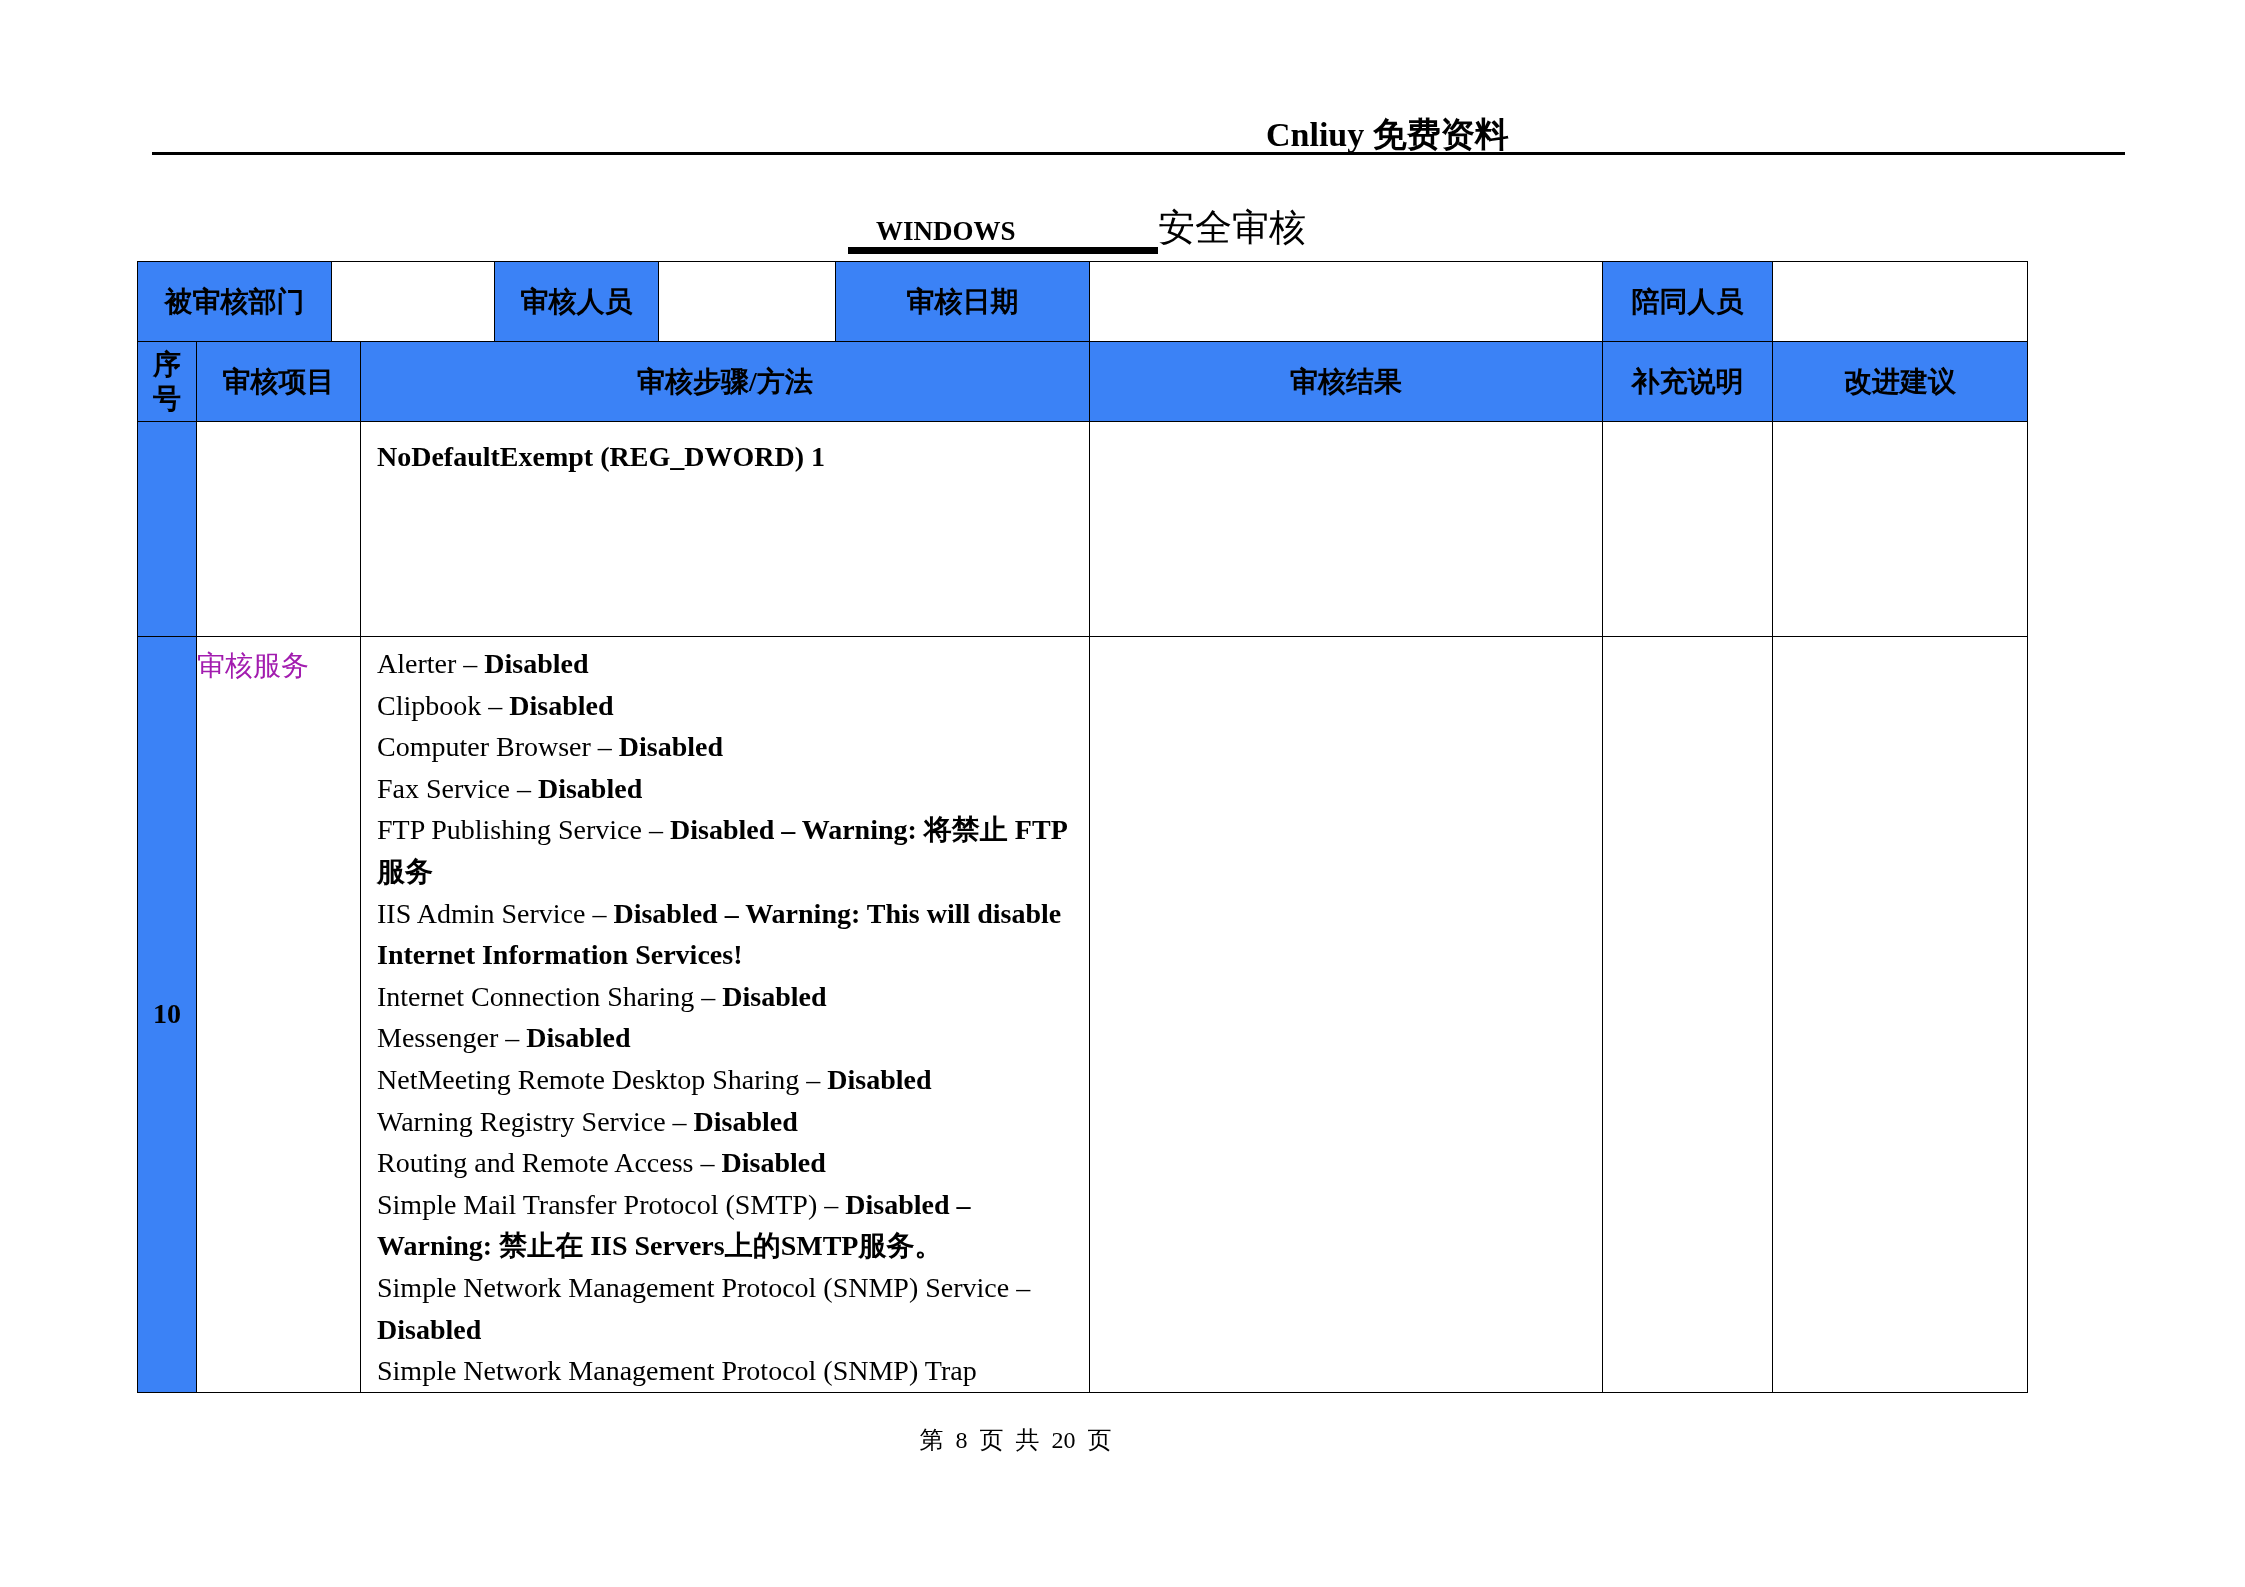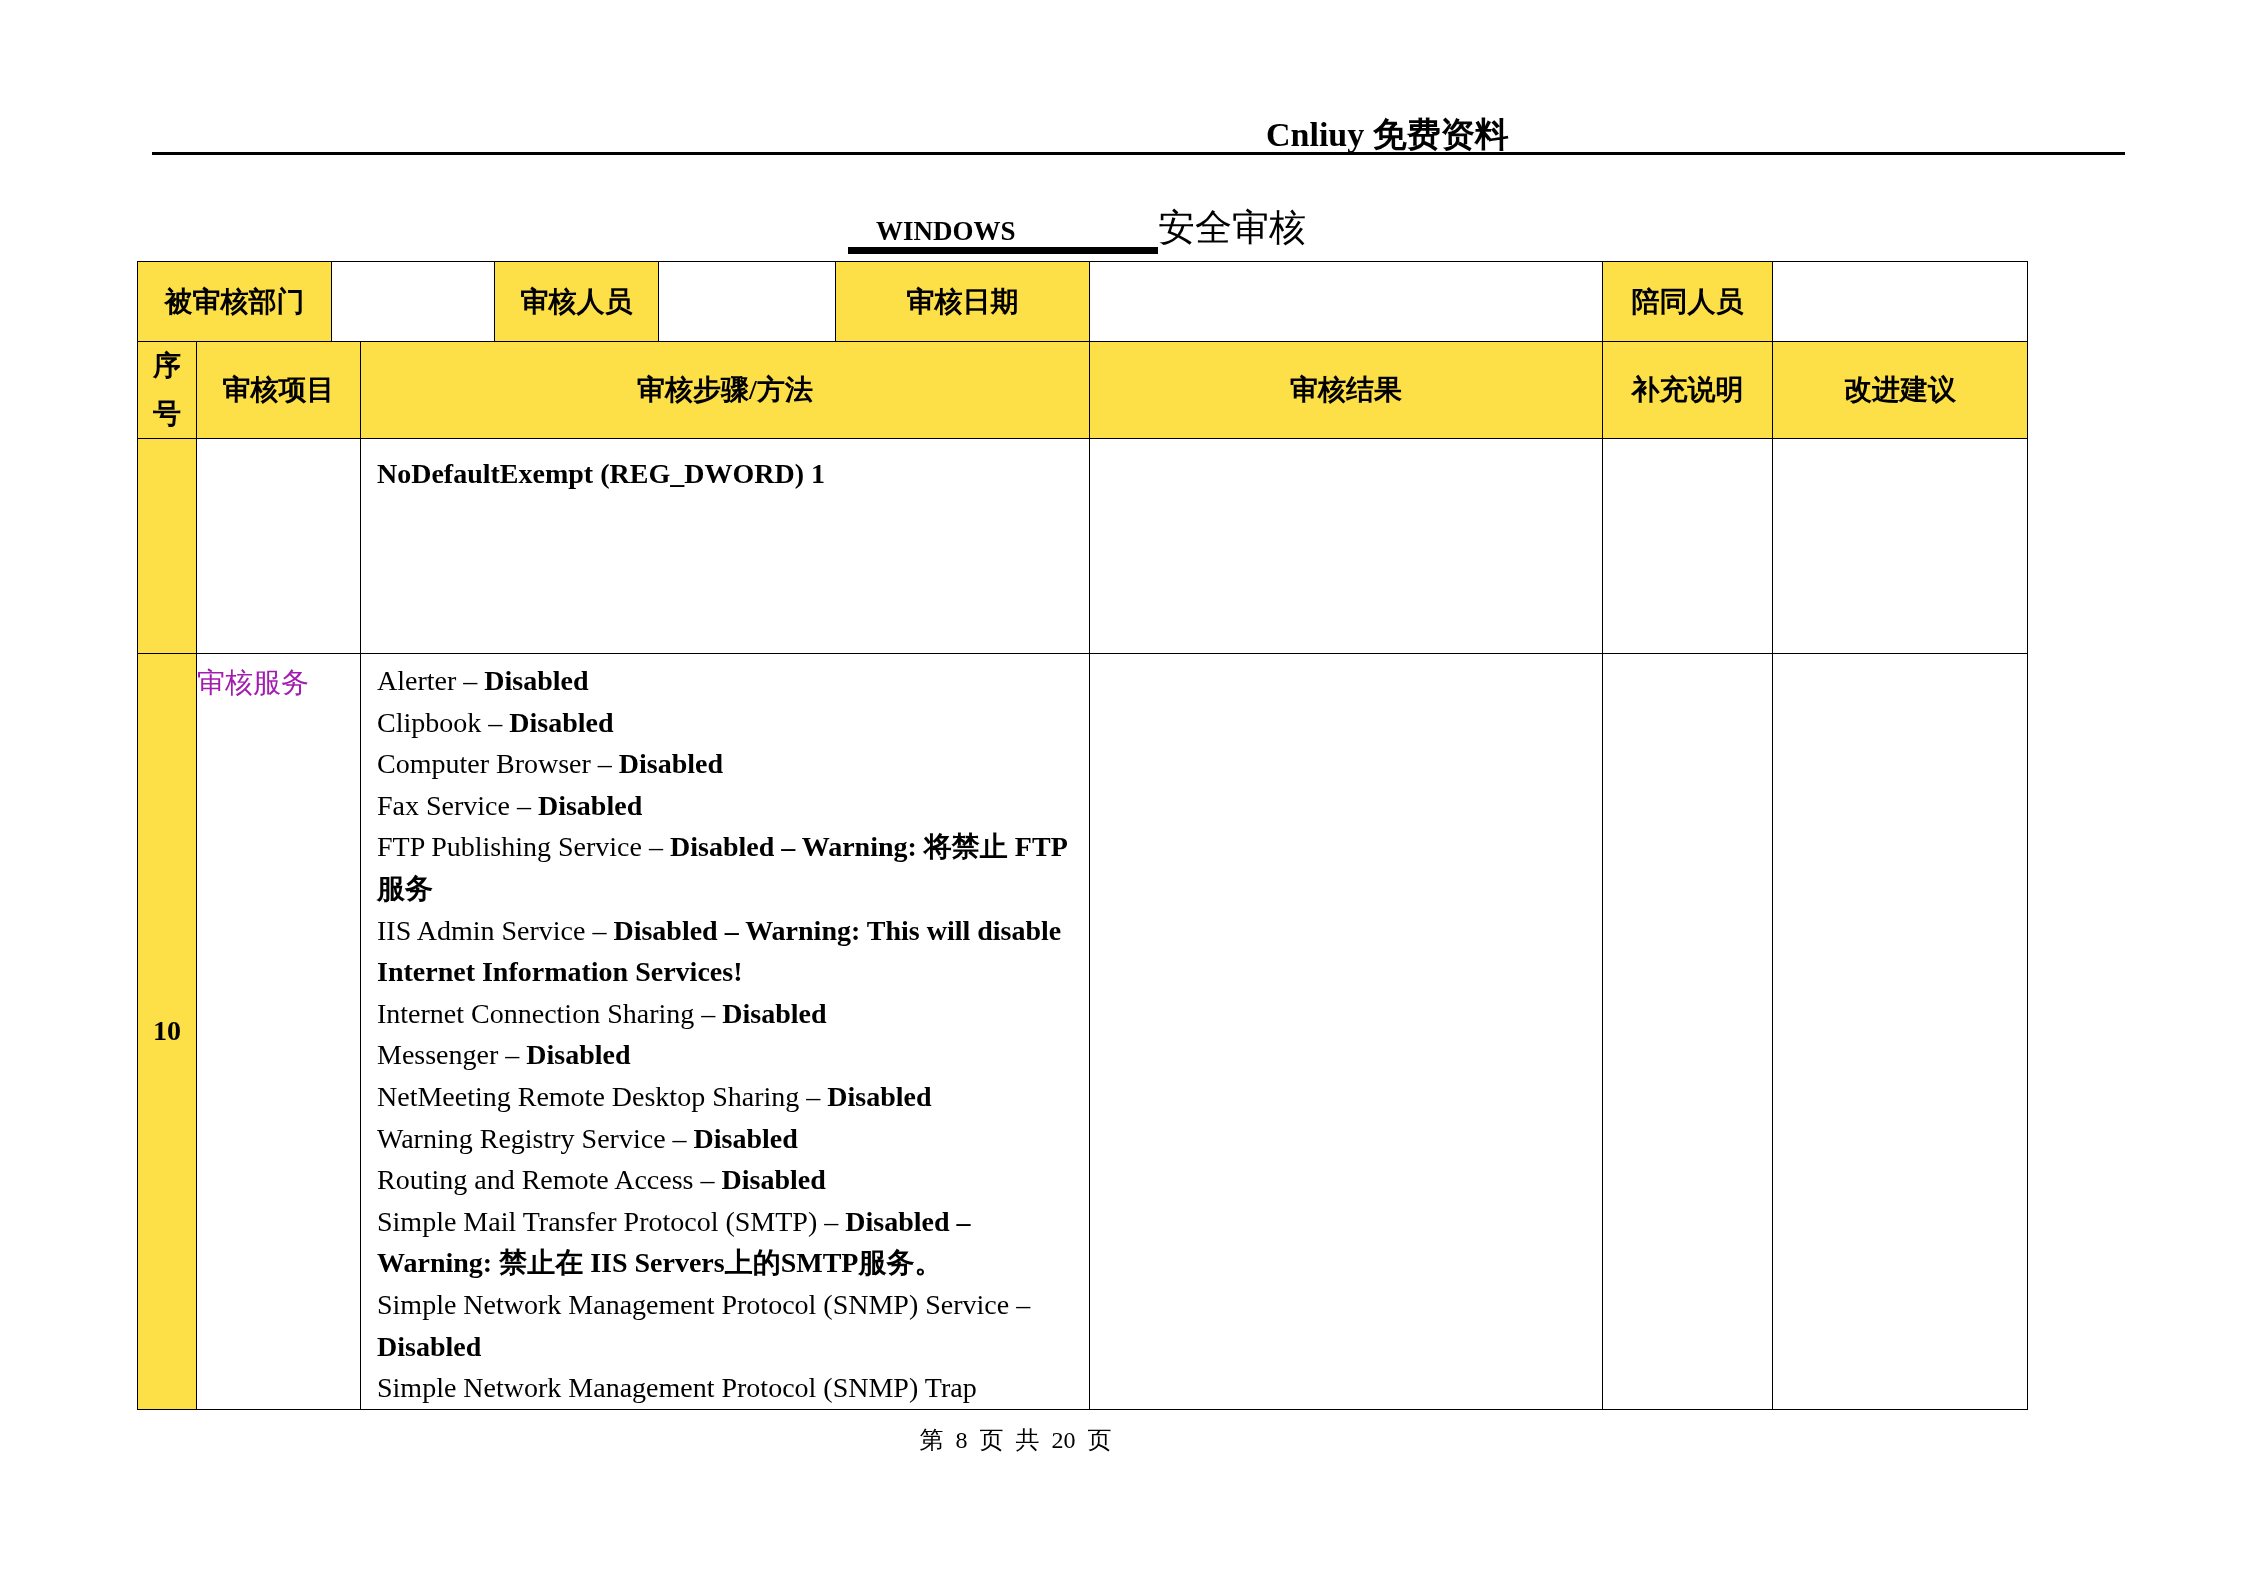--- a/index.html
+++ b/index.html
@@ -4,21 +4,21 @@
 <style>
   html,body{margin:0;padding:0;background:#fff;}
   body{width:2245px;height:1587px;position:relative;overflow:hidden;font-family:"Liberation Serif","DejaVu Serif",serif;color:#000;}
   .hdr-text{position:absolute;top:112px;left:1266px;font-size:34px;font-weight:bold;white-space:nowrap;}
   .hdr-rule{position:absolute;top:152px;left:152px;width:1973px;height:3px;background:#000;}
   .title{position:absolute;top:203px;left:848px;font-size:27px;white-space:nowrap;}
   .title .win{display:inline-block;width:310px;border-bottom:7px solid #000;font-weight:bold;padding-left:28px;box-sizing:border-box;line-height:32px;}
   .title .cn{font-size:37px;}
   table.audit{position:absolute;left:137px;top:261px;border-collapse:collapse;table-layout:fixed;}
   table.audit td{border:1.5px solid #000;padding:0;vertical-align:middle;font-size:28px;}
-  .g{background:#fde047;}
+  .g{background:#3b82f6;}
   .c{text-align:center;font-weight:bold;}
   .steps{vertical-align:top !important;padding:14px 10px 0 16px !important;font-size:30px;line-height:41.6px;}
   .steps b{font-weight:bold;}
   .seq{font-weight:bold;text-align:center;}
   .item{vertical-align:top !important;padding-top:10px !important;text-align:left;font-size:28px;color:#a21caf;}
   .footer{position:absolute;top:1424px;left:0;width:2031px;text-align:center;font-size:24px;word-spacing:6px;}
 </style>
 </head>
 <body>
 
@@ -47,21 +47,21 @@
     <td colspan="2" class="g c">被审核部门</td>
     <td colspan="2"></td>
     <td class="g c">审核人员</td>
     <td></td>
     <td class="g c">审核日期</td>
     <td></td>
     <td class="g c">陪同人员</td>
     <td></td>
   </tr>
   <tr style="height:80px">
-    <td class="g c" style="line-height:48px;padding:0 12px">序号</td>
+    <td class="g c" style="line-height:34px;padding:0 12px">序号</td>
     <td colspan="2" class="g c">审核项目</td>
     <td colspan="4" class="g c">审核步骤/方法</td>
     <td class="g c">审核结果</td>
     <td class="g c">补充说明</td>
     <td class="g c">改进建议</td>
   </tr>
   <tr style="height:215px">
     <td class="g seq"></td>
     <td colspan="2" class="item"></td>
     <td colspan="4" class="steps">

